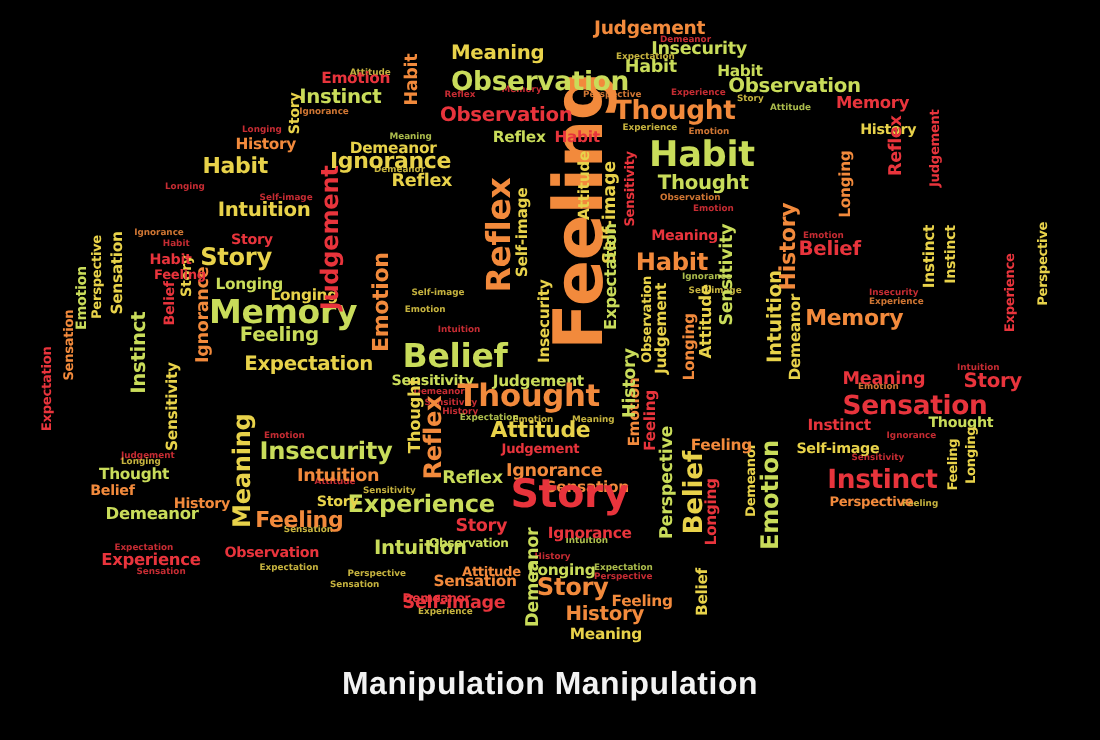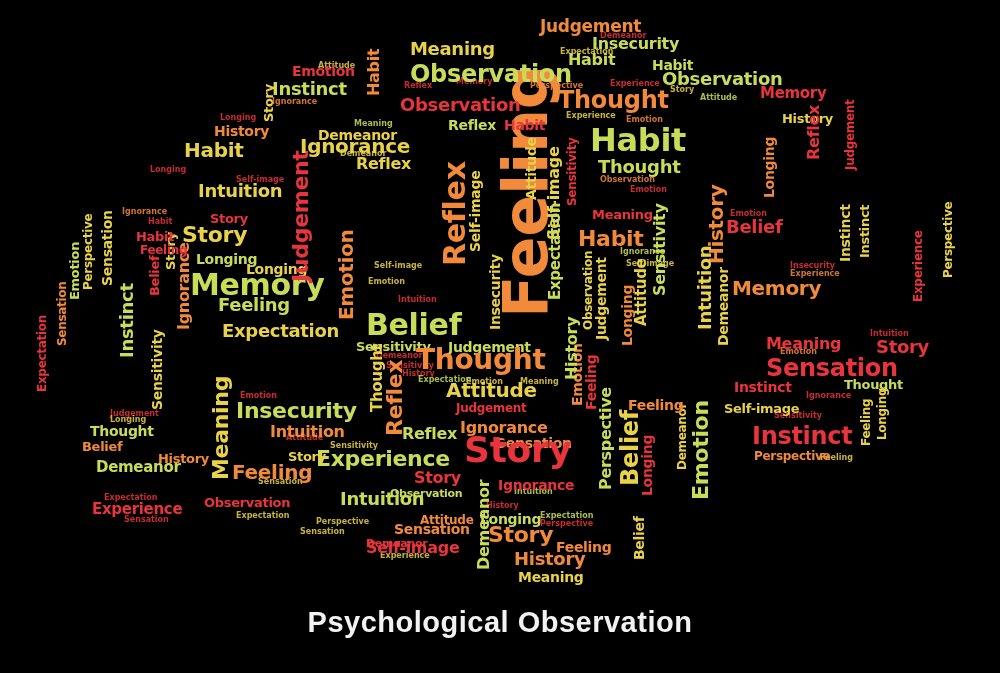--- a/index.html
+++ b/index.html
@@ -195,13 +195,13 @@
     <span class="w" style="left: 118px; top: 358px; font-size: 18px; color: rgb(201, 220, 90); transform: rotate(-90deg);">Instinct</span>
     <span class="w" style="left: 36px; top: 392px; font-size: 12px; color: rgb(232, 52, 60); transform: rotate(-90deg);">Expectation</span>
     <span class="w" style="left: 148px; top: 296px; font-size: 13px; color: rgb(232, 52, 60); transform: rotate(-90deg);">Belief</span>
     <span class="w" style="left: 176px; top: 330px; font-size: 16px; color: rgb(242, 138, 60); transform: rotate(-90deg);">Ignorance</span>
     <span class="w" style="left: 150px; top: 410px; font-size: 14px; color: rgb(232, 210, 74); transform: rotate(-90deg);">Sensitivity</span>
     <span class="w" style="left: 164px; top: 270px; font-size: 13px; color: rgb(232, 210, 74); transform: rotate(-90deg);">Story</span>
     <span class="w" style="left: 136px; top: 230px; font-size: 13px; color: rgb(232, 52, 60);">Habit</span>
     <span class="w" style="left: 140px; top: 244px; font-size: 12px; color: rgb(232, 52, 60);">Feeling</span>
   </div>
 
-<div class="caption">Psychological Observation</div>
+<div class="caption">Manipulation Manipulation</div>
 
 </body></html>

